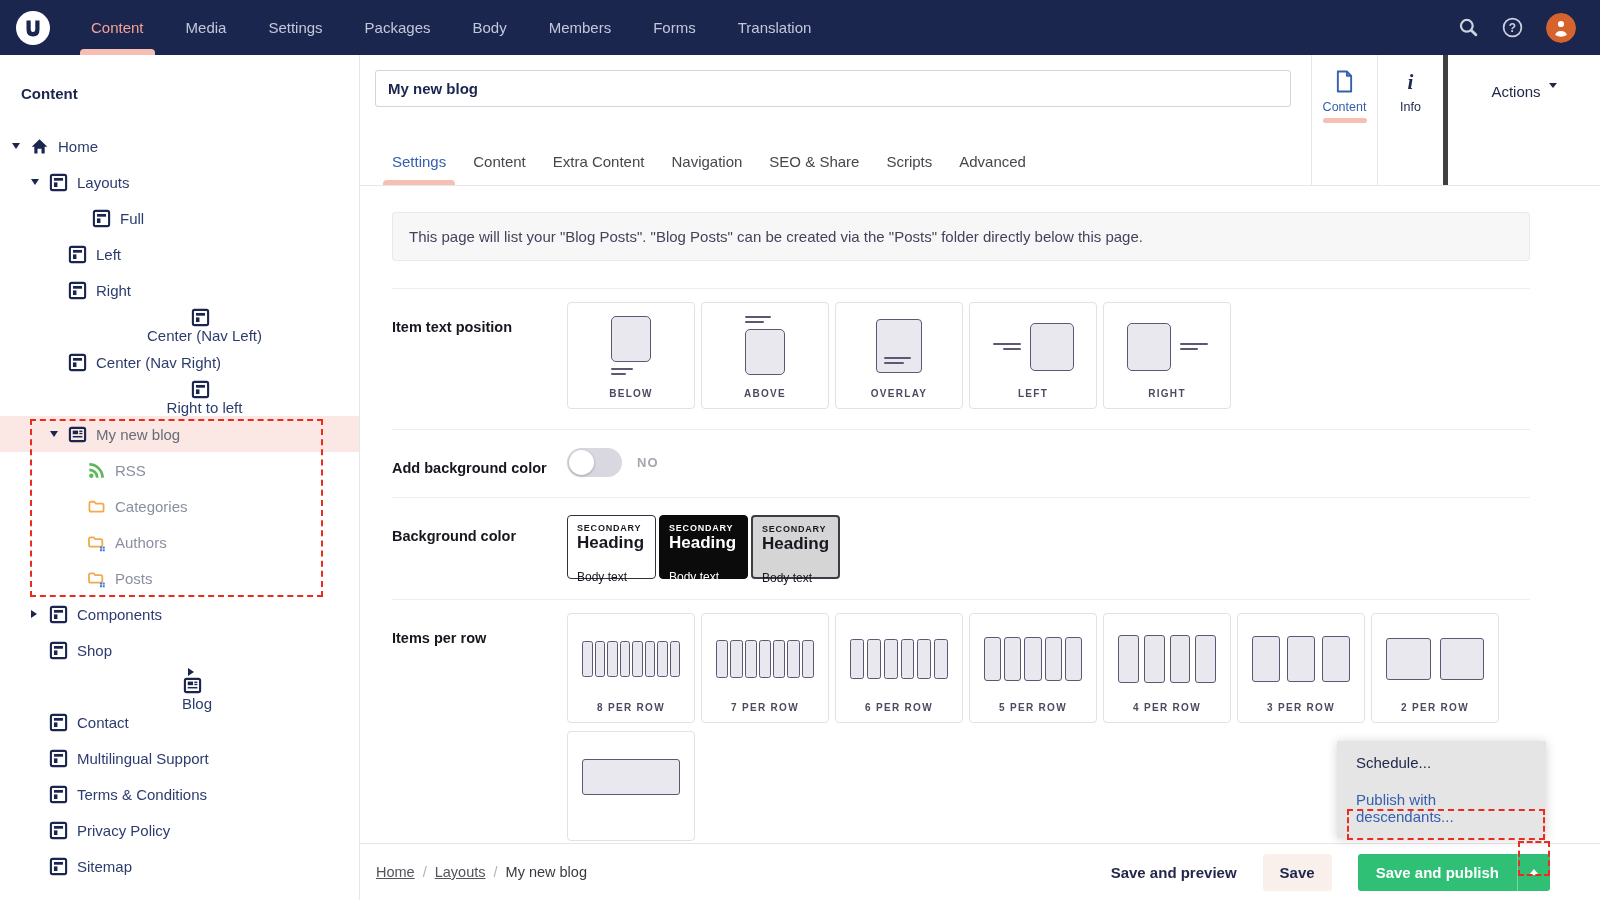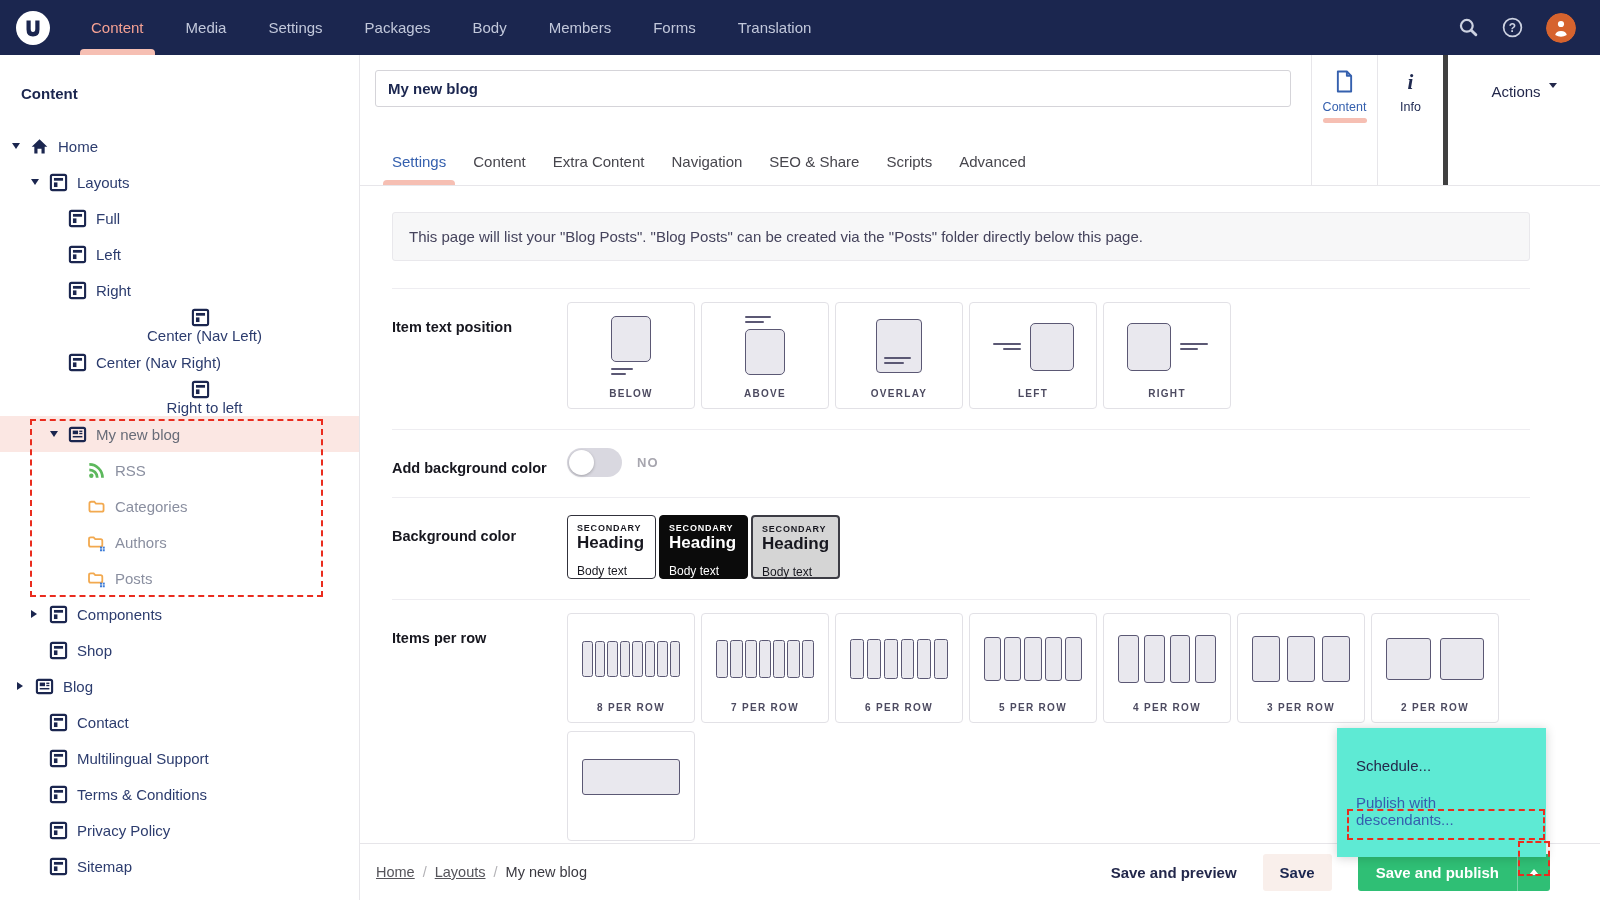--- a/index.html
+++ b/index.html
@@ -82,21 +82,21 @@
   .dline{display:block;height:2px;background:#5b5874;border-radius:1px;}
   .toggle-wrap{display:flex;align-items:center;padding-top:5px;}
   .toggle{width:55px;height:29px;border-radius:15px;background:#d9d8e0;position:relative;cursor:pointer;flex:none;}
   .toggle-knob{position:absolute;top:2px;left:2px;width:25px;height:25px;border-radius:50%;background:#fff;
     box-shadow:0 1px 3px rgba(0,0,0,.25);}
   .toggle-state{margin-left:15px;font-size:13px;font-weight:bold;letter-spacing:1px;color:#a7a6af;}
   .swatches{display:flex;padding-top:4px;}
   .swatch{width:89px;height:64px;border-radius:4px;margin-right:3px;padding:7px 9px;cursor:pointer;}
   .sw-eyebrow{display:block;font-size:9px;font-weight:bold;letter-spacing:.8px;}
   .sw-heading{display:block;font-size:17px;font-weight:bold;line-height:1.2;}
-  .sw-body{display:block;font-size:12px;margin-top:11px;}
+  .sw-body{display:block;font-size:12px;margin-top:17px;}
   .perrow{display:flex;flex-wrap:wrap;gap:8px 6px;width:950px;}
   .perrow .option-card{width:128px;height:110px;margin-right:0;}
   .prow{display:flex;align-items:center;margin-bottom:18px;}
   .prect{background:#e9e8ee;border:1.5px solid #5b5874;border-radius:3px;flex:none;}
   
   .footer{position:absolute;left:0;right:0;bottom:0;height:57px;background:#fff;border-top:1px solid #e6e5e9;
     display:flex;align-items:center;padding:0 50px 0 16px;z-index:20;}
   .breadcrumb{display:flex;align-items:center;font-size:14.5px;}
   .crumb-link{color:#55545a;text-decoration:underline;cursor:pointer;}
   .crumb-current{color:#3a3940;}
@@ -106,22 +106,22 @@
   .save-btn{background:#f9efeb;border:none;border-radius:3px;padding:10px 17px;font-family:"Liberation Sans",sans-serif;
     font-size:15px;font-weight:bold;color:var(--navy);cursor:pointer;}
   .publish-group{display:flex;margin-left:26px;}
   .publish-main{background:var(--green);border:none;border-radius:3px 0 0 3px;padding:10px 18px;
     font-family:"Liberation Sans",sans-serif;font-size:15px;font-weight:bold;color:#fff;cursor:pointer;}
   .publish-caret{background:var(--green);width:33px;border-left:1px solid rgba(255,255,255,.35);
     border-radius:0 3px 3px 0;display:flex;align-items:center;justify-content:center;cursor:pointer;}
   .tri-up{width:0;height:0;border-left:5px solid transparent;border-right:5px solid transparent;
     border-bottom:6px solid #fff;}
   
-  .popup-menu{position:absolute;right:54px;bottom:43px;width:209px;background:#5eead4;z-index:40;
-    box-shadow:0 1px 10px rgba(0,0,0,.18);padding:19px 0;}
+  .popup-menu{position:absolute;right:54px;bottom:62px;width:209px;background:#e5e5e5;z-index:40;
+    box-shadow:0 1px 10px rgba(0,0,0,.18);padding:3px 0;}
   .menu-item{padding:10px 19px;font-size:15px;color:#23284b;cursor:pointer;}
   .menu-item.accent{color:var(--blue);}
   
   .ann{position:absolute;border:2px dashed var(--annotation-red);z-index:60;pointer-events:none;}
   #ann-tree{left:30px;top:419px;width:293px;height:178px;}
   #ann-menu{left:1347px;top:809px;width:198px;height:31px;}
   #ann-caret{left:1518px;top:841px;width:32px;height:35px;}
 </style>
 </head>
 <body>
@@ -186,21 +186,21 @@
         </span>
         <span class="tree-icon">
           <svg viewBox="0 0 18 18">
             <rect x="1.8" y="1.8" width="14.4" height="14.4" rx="1.6" fill="none" stroke="currentColor" stroke-width="2"></rect>
             <rect x="4.7" y="4.7" width="8.6" height="2.6" fill="currentColor"></rect>
             <rect x="4.7" y="8.9" width="3.3" height="4.4" fill="currentColor"></rect>
           </svg>
         </span>
         <span class="tree-label">Layouts</span>
       </div>
-      <div class="tree-row" style="padding-left: 50px;">
+      <div class="tree-row" style="padding-left: 74px;">
         <span class="caret-cell"></span>
         <span class="tree-icon">
           <svg viewBox="0 0 18 18">
             <rect x="1.8" y="1.8" width="14.4" height="14.4" rx="1.6" fill="none" stroke="currentColor" stroke-width="2"></rect>
             <rect x="4.7" y="4.7" width="8.6" height="2.6" fill="currentColor"></rect>
             <rect x="4.7" y="8.9" width="3.3" height="4.4" fill="currentColor"></rect>
           </svg>
         </span>
         <span class="tree-label">Full</span>
       </div>
@@ -341,21 +341,21 @@
         <span class="caret-cell"></span>
         <span class="tree-icon">
           <svg viewBox="0 0 18 18">
             <rect x="1.8" y="1.8" width="14.4" height="14.4" rx="1.6" fill="none" stroke="currentColor" stroke-width="2"></rect>
             <rect x="4.7" y="4.7" width="8.6" height="2.6" fill="currentColor"></rect>
             <rect x="4.7" y="8.9" width="3.3" height="4.4" fill="currentColor"></rect>
           </svg>
         </span>
         <span class="tree-label">Shop</span>
       </div>
-      <div class="tree-row" style="padding-left: 17px;">
+      <div class="tree-row" style="padding-left: 35px; flex-direction: column;">
         <span class="caret-cell">
           <span class="tri-r"></span>
         </span>
         <span class="tree-icon">
           <svg viewBox="0 0 18 18">
             <rect x="1.8" y="2.7" width="14.4" height="12.6" rx="1.6" fill="none" stroke="currentColor" stroke-width="2"></rect>
             <rect x="4.5" y="5.3" width="5" height="3.4" fill="currentColor"></rect>
             <rect x="10.7" y="5.3" width="2.9" height="1.3" fill="currentColor"></rect>
             <rect x="10.7" y="7.4" width="2.9" height="1.3" fill="currentColor"></rect>
             <rect x="4.5" y="10.4" width="9.1" height="1.4" fill="currentColor"></rect>

